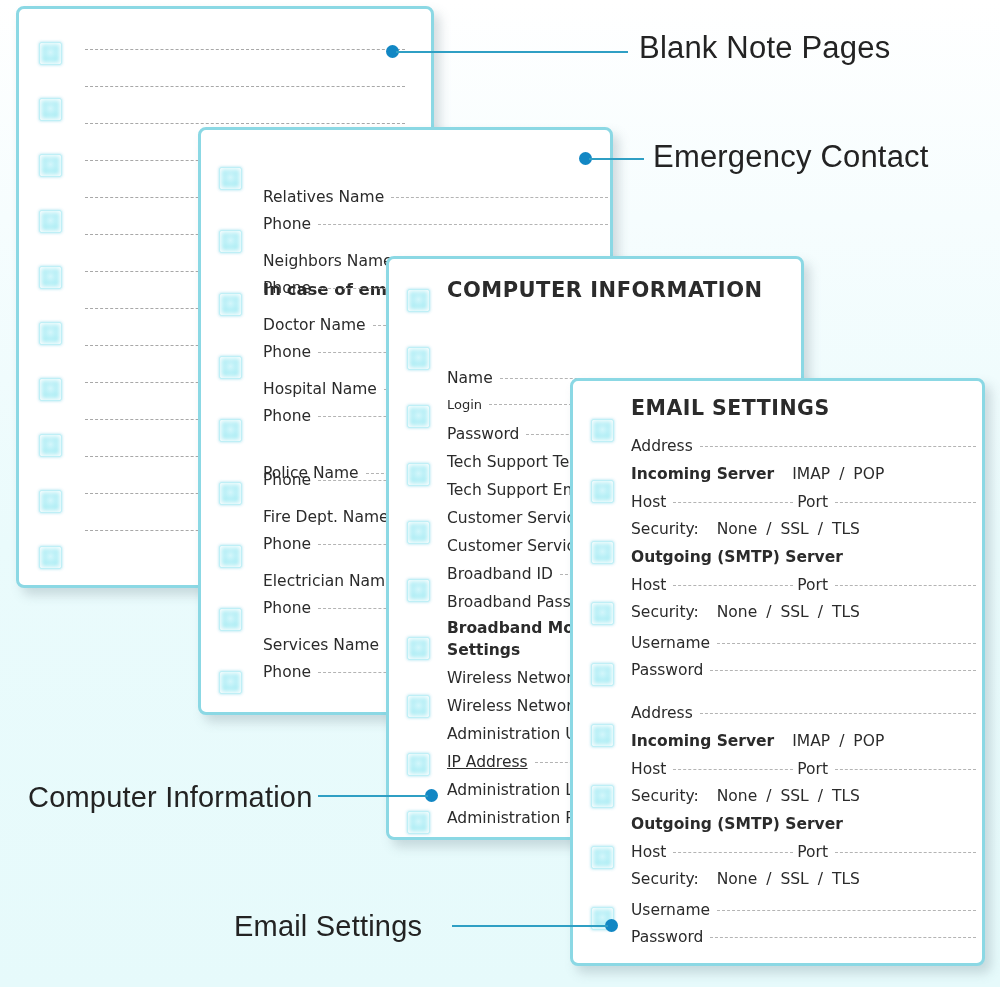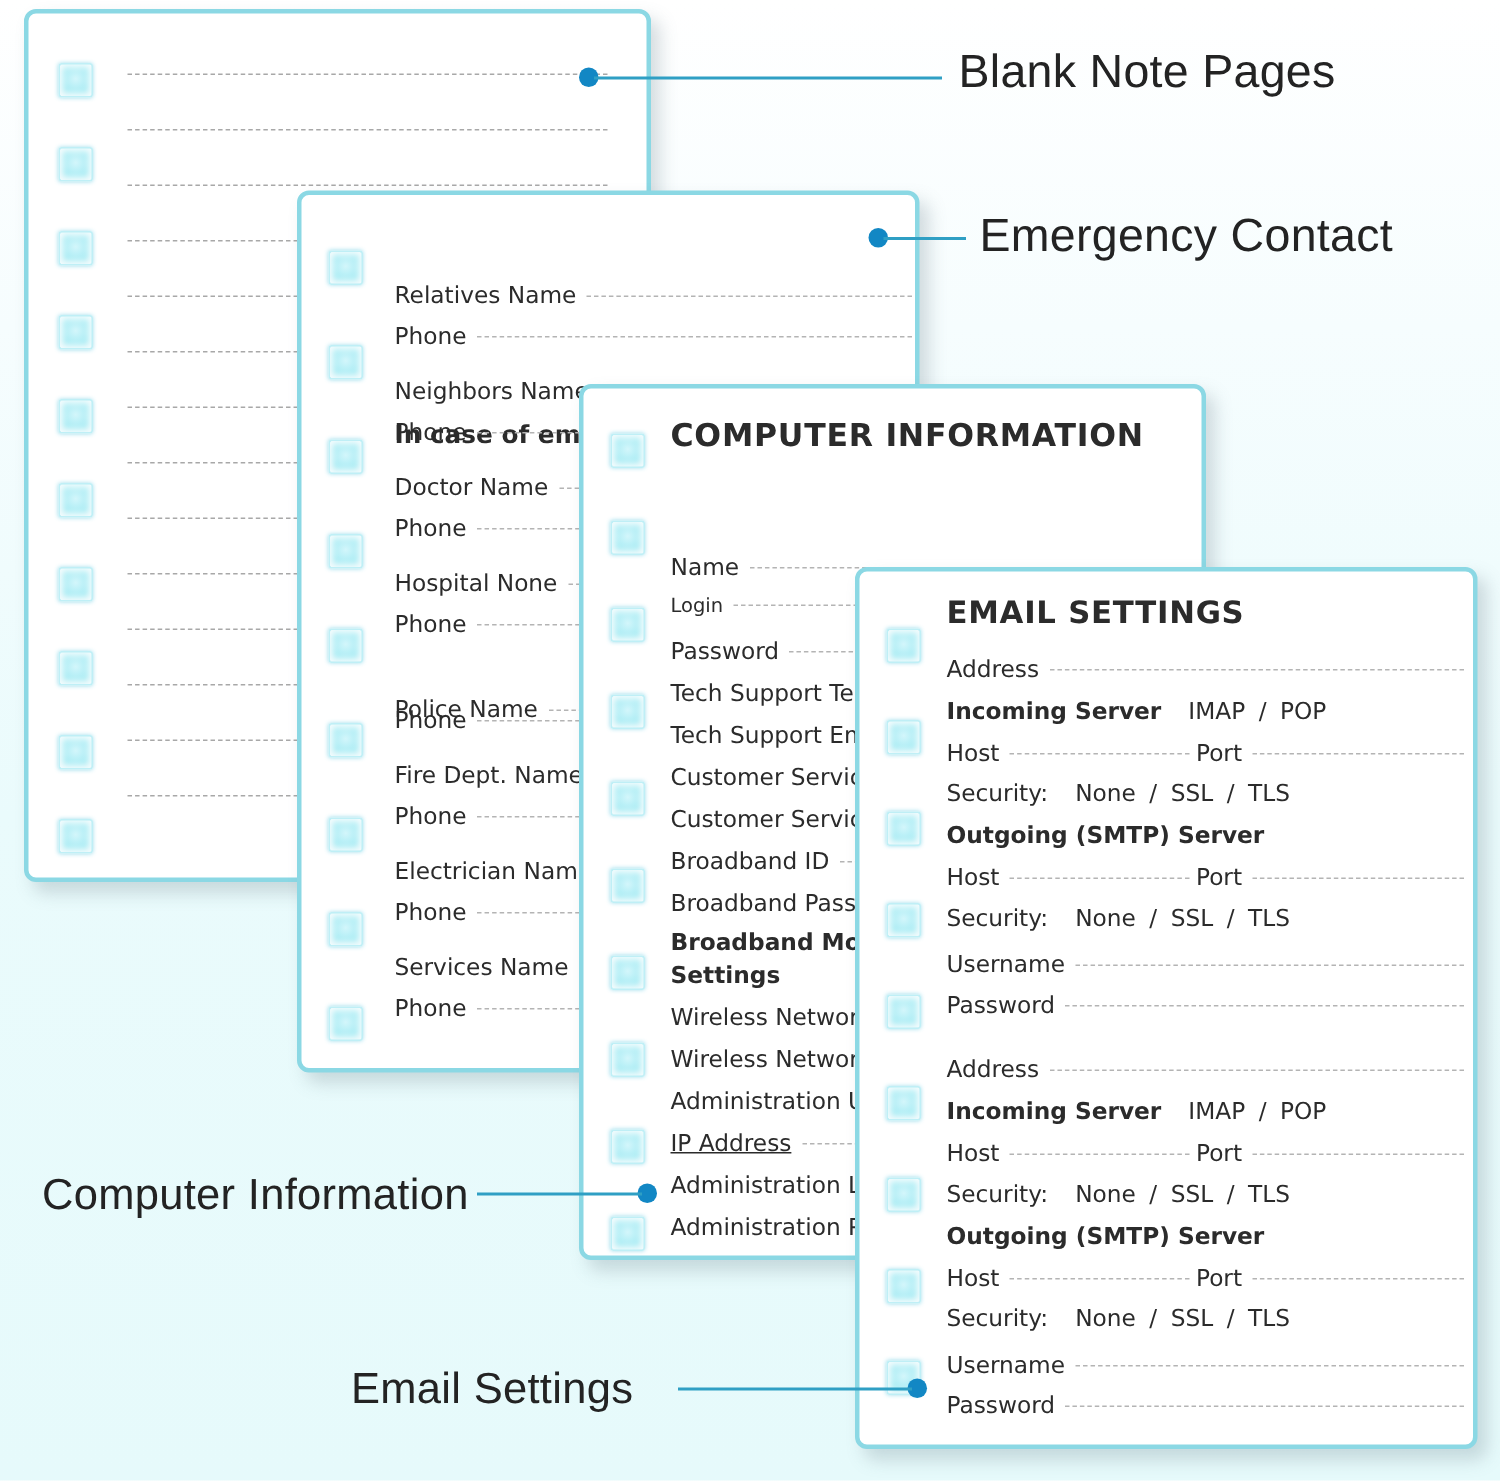--- a/index.html
+++ b/index.html
@@ -147,21 +147,21 @@
           </div>
           <div class="row" style="left: 62px; top: 186px; width: 345px;">
             <span class="lbl" style="font-size: 15.5px;">Doctor  Name</span>
             <span class="fill"></span>
           </div>
           <div class="row" style="left: 62px; top: 213px; width: 345px;">
             <span class="lbl" style="font-size: 15.5px;">Phone</span>
             <span class="fill"></span>
           </div>
           <div class="row" style="left: 62px; top: 250px; width: 345px;">
-            <span class="lbl" style="font-size: 15.5px;">Hospital  None</span>
+            <span class="lbl" style="font-size: 15.5px;">Hospital  Name</span>
             <span class="fill"></span>
           </div>
           <div class="row" style="left: 62px; top: 277px; width: 345px;">
             <span class="lbl" style="font-size: 15.5px;">Phone</span>
             <span class="fill"></span>
           </div>
           <div class="row" style="left: 62px; top: 314px; width: 345px;">
             <span class="lbl" style="font-size: 15.5px; margin-top: 20px;">Police  Name</span>
             <span class="fill"></span>
           </div>

